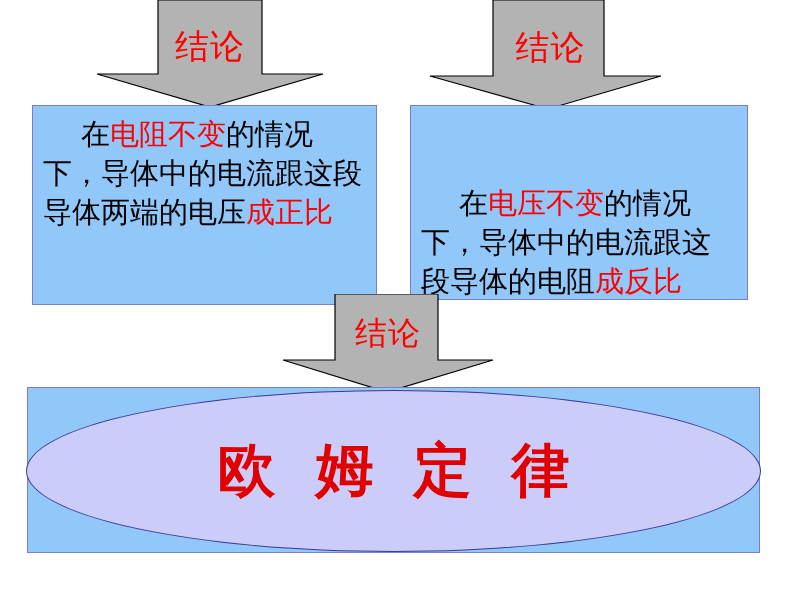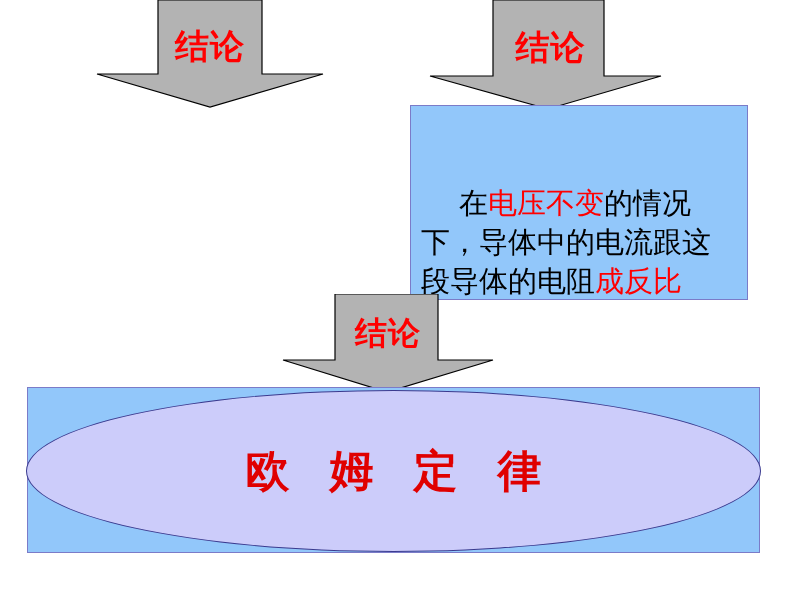--- a/index.html
+++ b/index.html
@@ -23,21 +23,21 @@
   .arrow svg {
     display: block;
   }
   .arrow-label {
     position: absolute;
     left: 0;
     right: 0;
     text-align: center;
     color: #FF0000;
     font-family: "DejaVu Serif", "Liberation Serif", serif;
-    font-weight: bold;
+    font-weight: normal;
     letter-spacing: 1px;
     white-space: nowrap;
     pointer-events: none;
   }
 
   
   .stmt-box {
     position: absolute;
     background: #92C7FA;
     border: 1px solid #7B7BC8;
@@ -84,21 +84,21 @@
     background: #CCCCFA;
     border: 1px solid #3B3B8F;
     box-sizing: border-box;
     display: flex;
     align-items: center;
     justify-content: center;
   }
   #result-title {
     color: #E00000;
     font-family: "DejaVu Serif", "Liberation Serif", serif;
-    font-size: 44px;
+    font-size: 58px;
     font-weight: bold;
     letter-spacing: 40px;
     text-indent: 40px;
     white-space: nowrap;
   }
 </style>
 </head>
 <body>
 
 <div id="slide">
@@ -110,20 +110,25 @@
     <div class="arrow-label" style="top:24px; font-size:34px;">结论</div>
   </div>
 
   <div class="arrow" style="left:429px; top:0px; width:233px; height:110px;">
     <svg width="233" height="110" viewBox="0 0 233 110">
       <polygon points="64,0 175,0 175,76 232,76 119,109 1,76 64,76" fill="#B3B3B3" stroke="#000000" stroke-width="1.2"></polygon>
     </svg>
     <div class="arrow-label" style="top:25px; left:10px; right:0; font-size:34px;">结论</div>
   </div>
 
+  <div class="stmt-box" style="left:32px; top:105px; width:345px; height:200px;">
+    <div class="stmt-text">
+      <span class="indent"></span><span>在</span><span class="hl">电阻不变</span><span>的情况下，导体中的电流跟这段导体两端的电压</span><span class="hl">成正比</span>
+    </div>
+  </div>
 
   <div class="stmt-box" style="left:410px; top:105px; width:338px; height:195px;">
     <div class="stmt-text" style="top:34px;margin-top:44px;">
       <span class="indent"></span><span>在</span><span class="hl">电压不变</span><span>的情况下，导体中的电流跟这段导体的电阻</span><span class="hl">成反比</span>
     </div>
   </div>
 
   <div class="arrow" style="left:282px; top:294px; width:212px; height:99px;">
     <svg width="212" height="99" viewBox="0 0 212 99">
       <polygon points="53,0 156,0 156,66 211,66 105,98 1,66 53,66" fill="#B3B3B3" stroke="#000000" stroke-width="1.2"></polygon>

